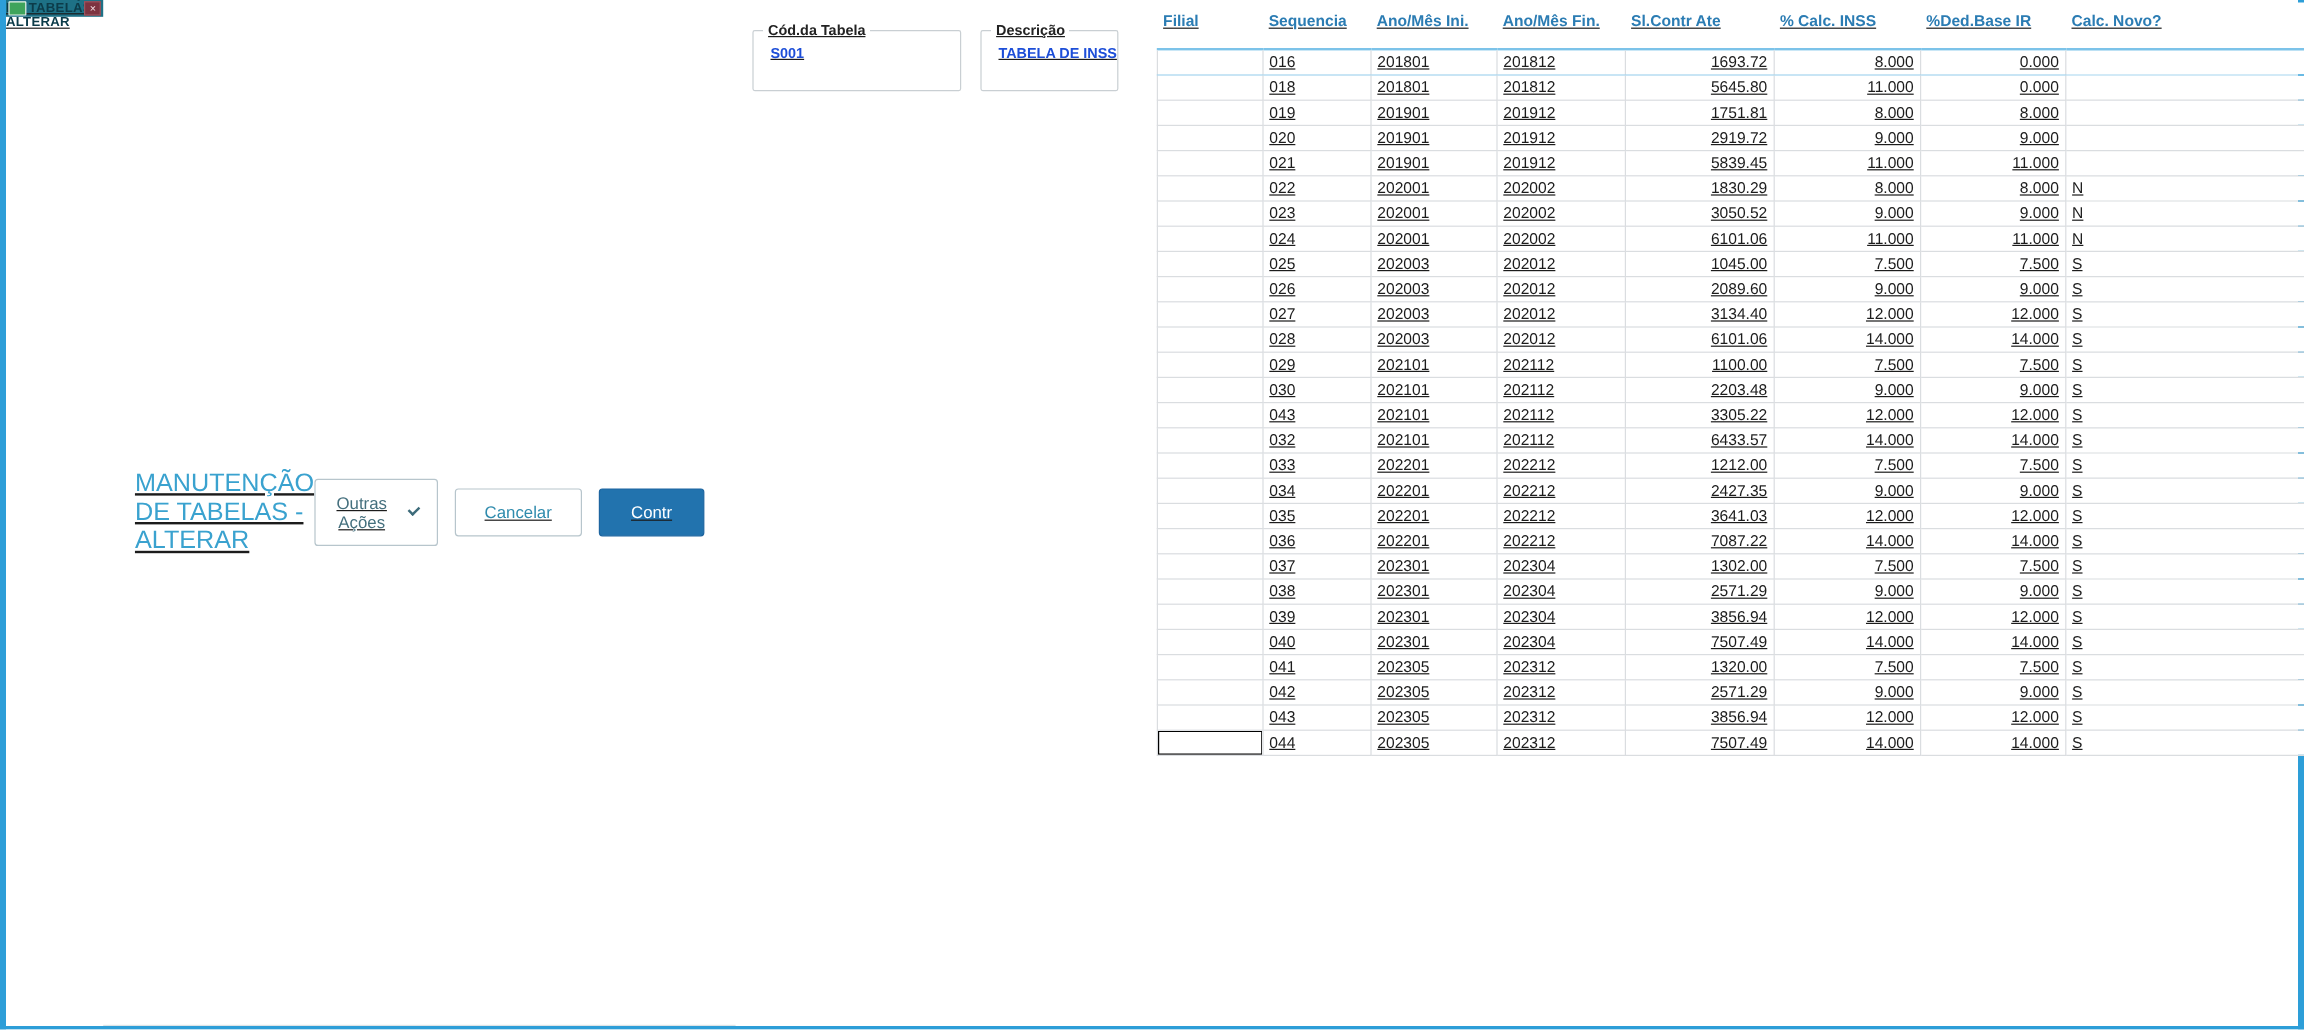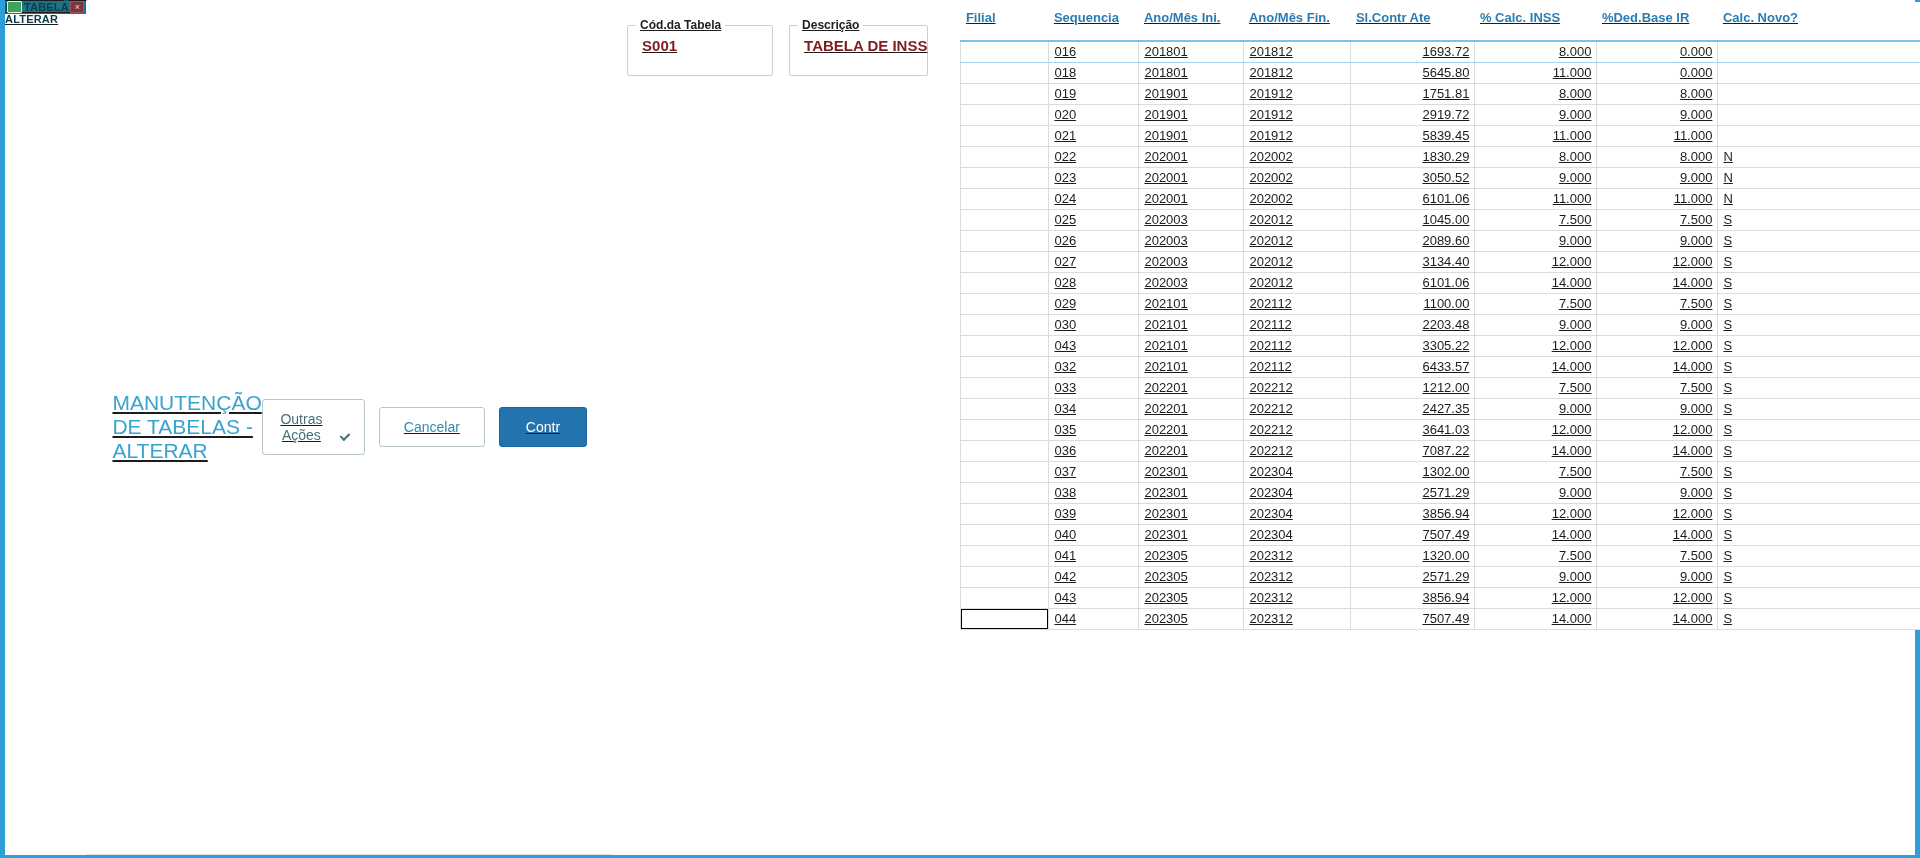--- a/index.html
+++ b/index.html
@@ -39,34 +39,34 @@
   .page-header{
     flex:0 0 78px;display:flex;align-items:center;
     padding:0 26px;border-bottom:1px solid #dde4e7;background:#fff;
   }
   .page-title{font-size:21px;color:var(--accent);font-weight:400;margin:0;}
   .header-actions{margin-left:auto;display:flex;gap:14px;align-items:center;}
   .btn{
     font-size:14px;border-radius:3px;border:1px solid #b7c5cc;background:#fff;
     padding:11px 18px;cursor:pointer;font-family:inherit;display:inline-flex;align-items:center;
   }
-  .btn-other{color:#45707e;gap:18px;padding:11px 16px;align-items:flex-end;}
+  .btn-other{color:#45707e;gap:18px;padding:11px 16px;}
   .chevron-down{
     width:9px;height:9px;border-right:2px solid #3d6b7a;border-bottom:2px solid #3d6b7a;
     transform:rotate(45deg) translate(-2px,-2px);display:inline-block;
   }
   .btn-cancel{color:#2f8bad;padding:11px 24px;}
   .btn-save{background:var(--save-button);color:#fff;border-color:#1d65a0;padding:11px 26px;}
   
   .form-row{display:flex;gap:16px;padding:18px 20px 0 14px;flex:0 0 auto;}
   fieldset{border:1px solid #c9cfd3;border-radius:2px;margin:0;padding:0;height:58px;background:#fff;}
   fieldset legend{font-size:12px;font-weight:bold;color:#222;padding:0 4px;margin-left:8px;}
-  .fs-code{width:146px;}
+  .fs-code{width:174px;}
   .fs-desc{flex:1;}
-  .field-value{font-size:15px;font-weight:bold;color:#7f1d1d;padding:5px 0 0 14px;white-space:nowrap;}
+  .field-value{font-size:12px;font-weight:bold;color:#1d4ed8;padding:5px 0 0 14px;white-space:nowrap;}
   
   .grid-section{display:flex;margin:2px 14px 0 12px;flex:0 0 auto;align-items:stretch;}
   .table-wrap{flex:1;min-width:0;}
   table{border-collapse:collapse;table-layout:fixed;width:100%;}
   th{
     font-size:13px;font-weight:bold;color:var(--grid-header);text-align:left;
     padding:8px 4px 15px 5px;vertical-align:top;white-space:nowrap;cursor:pointer;background:#fff;
   }
   td{
     font-size:13px;color:#1c1c1c;height:21px;padding:0 5px;

